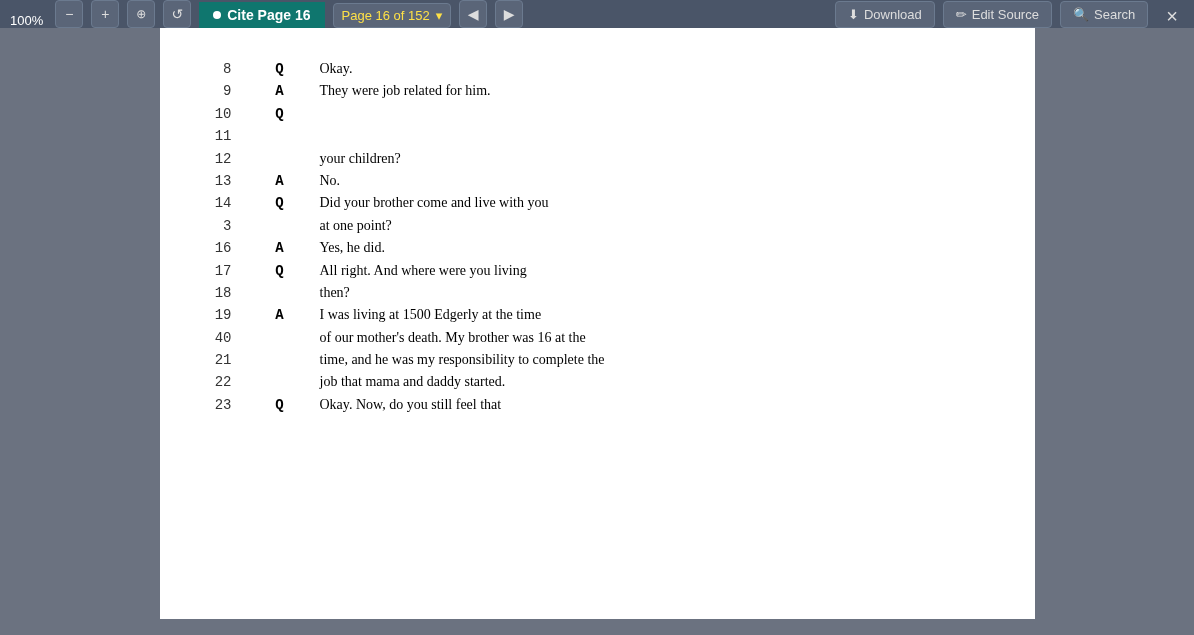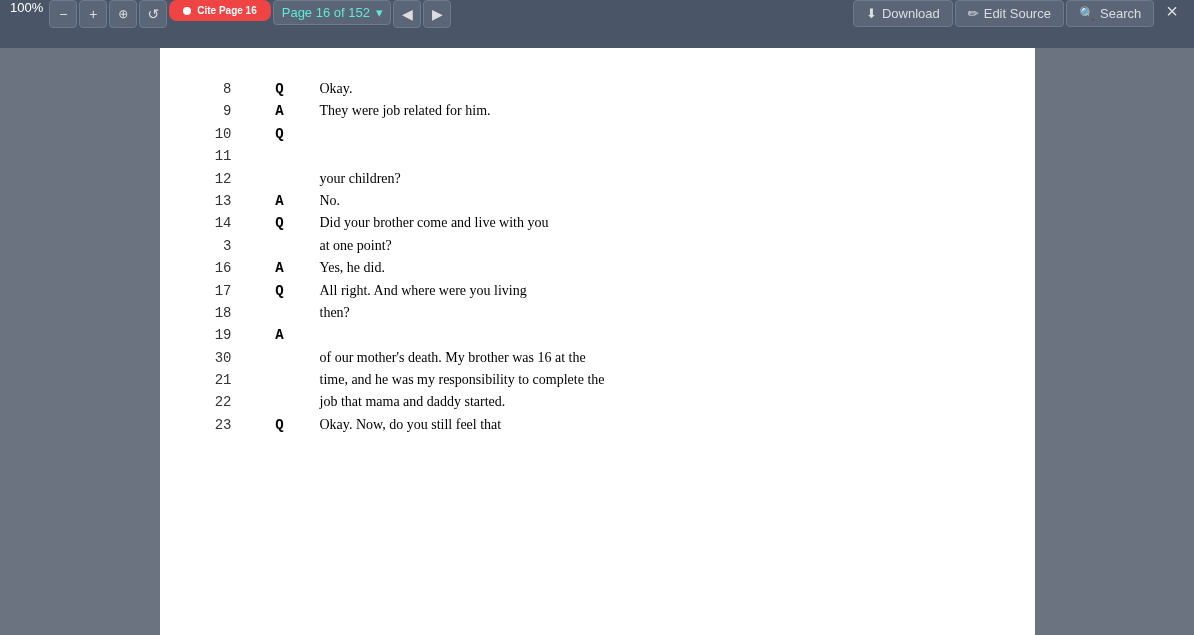--- a/index.html
+++ b/index.html
@@ -7,25 +7,25 @@
       background: #6b7280;
       font-family: Arial, sans-serif;
       width: 1194px;
       height: 635px;
       overflow: hidden;
     }
 
     
     .toolbar {
       background: #4a5568;
-      height: 48px;
-      display: flex;
-      align-items: flex-start;
+      height: 28px;
+      display: flex;
+      align-items: flex-end;
       padding: 0 10px;
-      gap: 2px;
+      gap: 8px;
       position: relative;
     }
 
     .zoom-percent {
       color: #fff;
       font-size: 13px;
       margin-right: 4px;
     }
 
     .toolbar-btn {
@@ -36,45 +36,45 @@
       width: 28px;
       height: 28px;
       display: flex;
       align-items: center;
       justify-content: center;
       cursor: pointer;
       font-size: 14px;
     }
 
     .cite-btn {
-      background: #ef4444;
+      background: #0f766e;
       border: none;
-      border-radius: 8px;
+      border-radius: 0;
       color: #fff;
       padding: 5px 14px;
-      font-size: 10px;
+      font-size: 14px;
       font-weight: bold;
       cursor: pointer;
       display: flex;
       align-items: center;
       gap: 6px;
     }
 
     .cite-btn .dot {
       width: 8px;
       height: 8px;
       background: #fff;
       border-radius: 50%;
     }
 
     .page-selector {
       background: #5a6578;
       border: 1px solid #6b7a8f;
       border-radius: 4px;
-      color: #5eead4;
+      color: #fde047;
       padding: 4px 8px;
       font-size: 13px;
       cursor: pointer;
       display: flex;
       align-items: center;
       gap: 6px;
     }
 
     .page-nav-btn {
       background: #5a6578;
@@ -254,23 +254,24 @@
         <span class="speech">All right.  And where were you living</span>
       </div>
       <div class="transcript-line">
         <span class="line-num">18</span>
         <span class="speaker"></span>
         <span class="speech">then?</span>
       </div>
       <div class="transcript-line">
         <span class="line-num">19</span>
         <span class="speaker">A</span>
-      </div>
-      <div class="transcript-line">
-        <span class="line-num">30</span>
+        <span class="speech">I was living at 1500 Edgerly at the time</span>
+      </div>
+      <div class="transcript-line">
+        <span class="line-num">40</span>
         <span class="speaker"></span>
         <span class="speech">of our mother's death.  My brother was 16 at the</span>
       </div>
       <div class="transcript-line">
         <span class="line-num">21</span>
         <span class="speaker"></span>
         <span class="speech">time, and he was my responsibility to complete the</span>
       </div>
       <div class="transcript-line">
         <span class="line-num">22</span>

